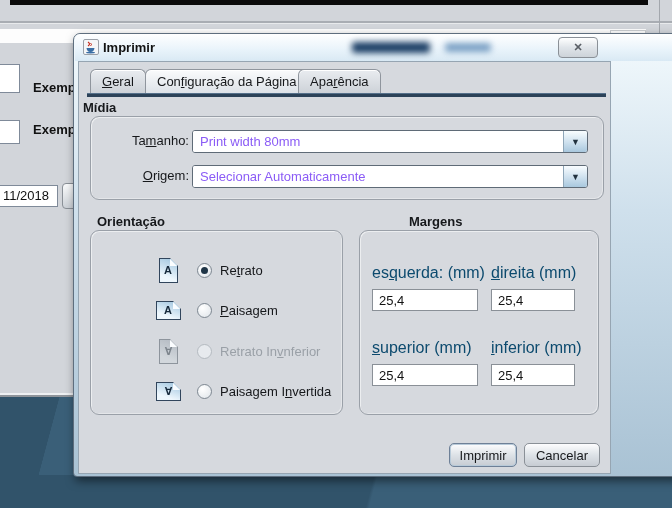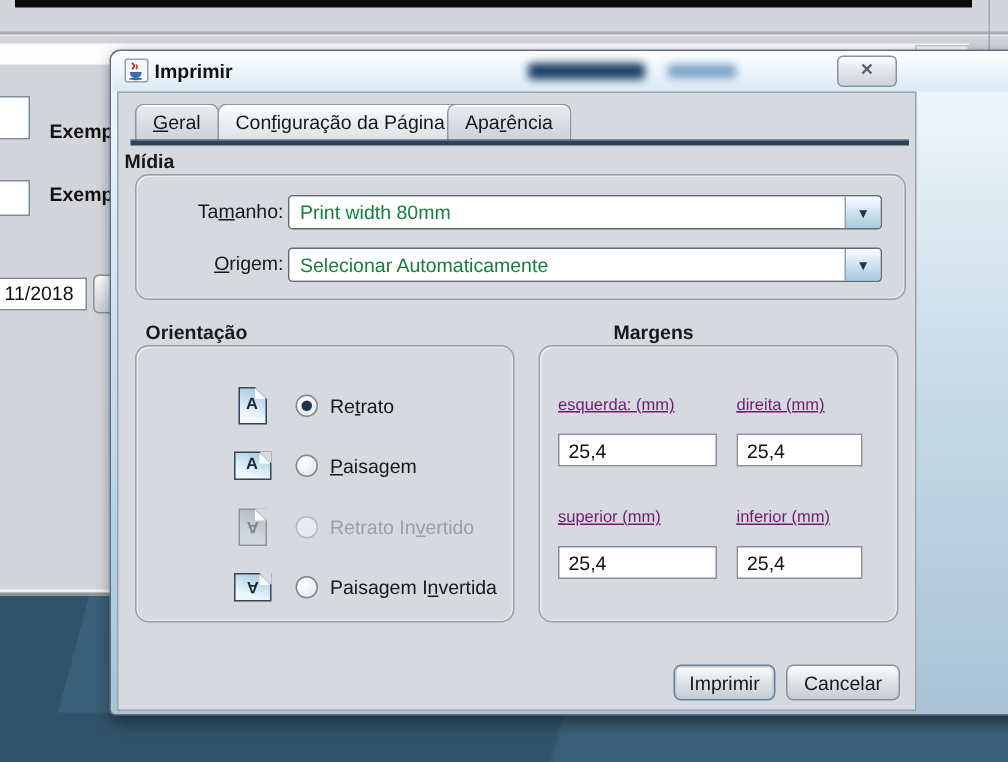--- a/index.html
+++ b/index.html
@@ -69,21 +69,21 @@
 
   
   .group-title { position:absolute; font-size:13px; font-weight:bold; color:#16181b; }
   .groupbox { position:absolute; border:1px solid #9aa0a8; border-radius:9px;
               box-shadow:inset 1px 1px 0 rgba(255,255,255,.55), inset -1px -1px 0 rgba(255,255,255,.35); }
 
   
   .media-label { position:absolute; width:88px; text-align:right; font-size:13px; color:#16181b; }
   .combo { position:absolute; left:101px; width:396px; height:23px; display:flex;
            border:1px solid #5f6b77; border-radius:3px; overflow:hidden; background:#fff; cursor:pointer; }
-  .combo-text { flex:1; font-size:13px; color:#15803d; padding:3px 0 0 7px; background:#fff; }
+  .combo-text { flex:1; font-size:13px; color:#8b5cf6; padding:3px 0 0 7px; background:#fff; }
   .combo-btn { width:24px; background:linear-gradient(180deg,#f9fdff,#cde0ee 55%,#a9c8de);
                border-left:1px solid #8fa6b8; display:flex; align-items:center; justify-content:center; }
   .combo-btn span { font-size:9px; color:#22323f; }
 
   
   .orow { position:absolute; left:60px; width:200px; height:30px; display:flex; align-items:center; }
   .icon-cell { width:34px; display:flex; justify-content:center; }
   .pg { position:relative; border:1px solid #31455c; background:linear-gradient(200deg,#9fc4de,#eef7fd 75%); }
   .pg.portrait { width:19px; height:25px; }
   .pg.landscape { width:25px; height:19px; }
@@ -99,21 +99,21 @@
   .radio { width:15px; height:15px; border-radius:50%; border:1px solid #7d8791;
            background:radial-gradient(circle at 35% 30%, #ffffff, #dfe4e9); margin:0 8px 0 12px;
            position:relative; cursor:pointer; flex:none; }
   .radio.checked::after { content:""; position:absolute; left:3px; top:3px; width:7px; height:7px;
                           border-radius:50%; background:#1f3547; }
   .radio.disabled { border-color:#b4bac0; background:#e7eaee; }
   .olabel { font-size:13px; color:#16181b; white-space:nowrap; }
   .orow.disabled .olabel { color:#9aa0a7; }
 
   
-  .mlabel { position:absolute; font-size:11px; color:#701a75;text-decoration:underline; }
+  .mlabel { position:absolute; font-size:16px; color:#0c4a6e; }
   .mfield { position:absolute; height:22px; background:#fff; border:1px solid #8a9097;
             font-family:"Liberation Sans",sans-serif; font-size:13px; color:#121212; padding-left:6px; }
 
   
   .action-btn { position:absolute; top:381px; height:24px; border-radius:5px;
                 background:linear-gradient(180deg,#fdfdfe,#dde2e7 50%,#c7ccd3);
                 border:1px solid #8a9097; font-family:"Liberation Sans",sans-serif;
                 font-size:13px; color:#16181b; cursor:pointer; }
   .action-btn.default { border-color:#6e8097; box-shadow:0 0 0 1px #b8cad9 inset; }
   u { text-decoration:underline; }
@@ -222,21 +222,21 @@
         </div>
         <div class="orow disabled" style="top:105px;">
           <div class="icon-cell">
               <div class="pg portrait inv disabled">
                 <div class="cut"></div>
                 <div class="crease"></div>
                 <span class="ltr">A</span>
               </div>
             </div>
           <div class="radio disabled"></div>
-          <span class="olabel"><span>Retrato In</span><u>v</u><span>ertido</span></span>
+          <span class="olabel"><span>Retrato In</span><u>v</u><span>nferior</span></span>
         </div>
         <div class="orow" style="top:145px;">
           <div class="icon-cell">
               <div class="pg landscape inv">
                 <div class="cut"></div>
                 <div class="crease"></div>
                 <span class="ltr">A</span>
               </div>
             </div>
           <div class="radio"></div>

